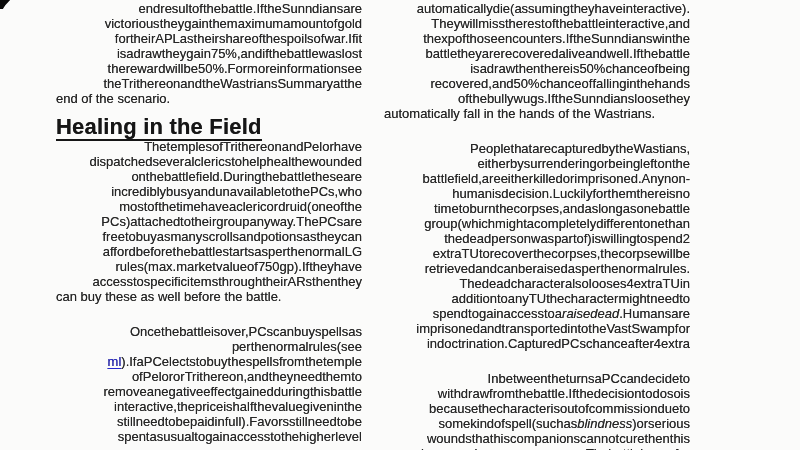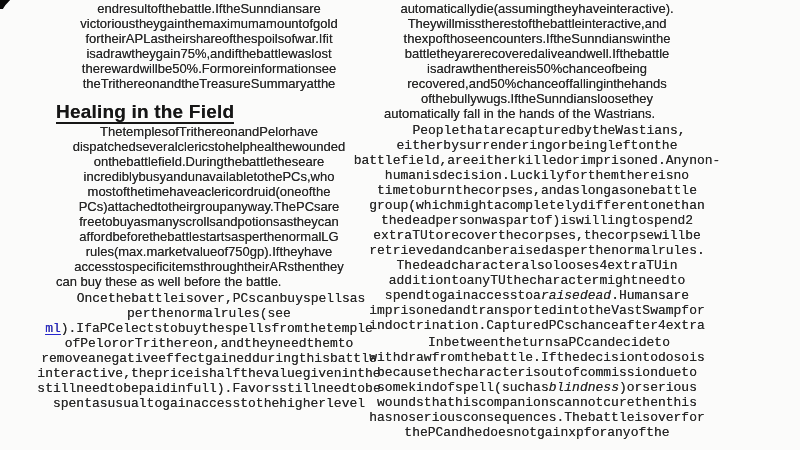--- a/index.html
+++ b/index.html
@@ -16,46 +16,47 @@
     position:absolute;left:0;top:0;width:11px;height:9px;background:#0a0a0a;
     clip-path:polygon(0 0,92% 0,48% 58%,26% 100%,0 100%);
   }
   .col{
     position:absolute;top:1px;width:306px;
     color:var(--text);font-size:13px;line-height:15px;
     text-shadow:0 0 .6px rgba(38,38,38,.75);
   }
   .col-left{left:56px;}
   .col-right{left:384px;}
-  .para + .para{margin-top:2px;font-family:Liberation Mono, monospace;}
-  .line{display:flex;justify-content:center;height:15px;white-space:pre;}
+  .para + .para{margin-top:20px;}
+  .line{display:flex;justify-content:flex-end;height:15px;white-space:pre;}
   .line.last{display:block;}
   .line.indent{padding-left:24px;}
   .w{display:inline-block;white-space:pre;}
   .i{font-style:italic;}
   .a{color:var(--link);text-decoration:underline;text-underline-offset:2px;}
   .heading{
-    margin:11px 0 2px 0;line-height:20px;font-size:19px;font-weight:bold;
+    margin:11px 0 2px 0;line-height:20px;font-size:22px;font-weight:bold;
     color:var(--heading);letter-spacing:.2px;
   }
   .heading span{border-bottom:2.5px solid var(--heading);}
 </style>
 </head>
 <body>
 
 <div class="page">
   <div class="artifact"></div>
   <div class="col col-left">
       <div class="para">
         <div class="line"><span class="w"><span>end</span></span><span class="w"><span>result</span></span><span class="w"><span>of</span></span><span class="w"><span>the</span></span><span class="w"><span>battle.</span></span><span class="w"><span>If</span></span><span class="w"><span>the</span></span><span class="w"><span>Sunndians</span></span><span class="w"><span>are</span></span></div>
         <div class="line"><span class="w"><span>victorious</span></span><span class="w"><span>they</span></span><span class="w"><span>gain</span></span><span class="w"><span>the</span></span><span class="w"><span>maximum</span></span><span class="w"><span>amount</span></span><span class="w"><span>of</span></span><span class="w"><span>gold</span></span></div>
         <div class="line"><span class="w"><span>for</span></span><span class="w"><span>their</span></span><span class="w"><span>APL</span></span><span class="w"><span>as</span></span><span class="w"><span>their</span></span><span class="w"><span>share</span></span><span class="w"><span>of</span></span><span class="w"><span>the</span></span><span class="w"><span>spoils</span></span><span class="w"><span>of</span></span><span class="w"><span>war.</span></span><span class="w"><span>If</span></span><span class="w"><span>it</span></span></div>
         <div class="line"><span class="w"><span>is</span></span><span class="w"><span>a</span></span><span class="w"><span>draw</span></span><span class="w"><span>they</span></span><span class="w"><span>gain</span></span><span class="w"><span>75%,</span></span><span class="w"><span>and</span></span><span class="w"><span>if</span></span><span class="w"><span>the</span></span><span class="w"><span>battle</span></span><span class="w"><span>was</span></span><span class="w"><span>lost</span></span></div>
         <div class="line"><span class="w"><span>the</span></span><span class="w"><span>reward</span></span><span class="w"><span>will</span></span><span class="w"><span>be</span></span><span class="w"><span>50%.</span></span><span class="w"><span>For</span></span><span class="w"><span>more</span></span><span class="w"><span>information</span></span><span class="w"><span>see</span></span></div>
-        <div class="line"><span class="w"><span>the</span></span><span class="w"><span>Trithereon</span></span><span class="w"><span>and</span></span><span class="w"><span>the</span></span><span class="w"><span>Treasure</span></span><span class="w"><span>Summary</span></span><span class="w"><span>at</span></span><span class="w"><span>the</span></span></div>
+        <div class="line"><span class="w"><span>the</span></span><span class="w"><span>Trithereon</span></span><span class="w"><span>and</span></span><span class="w"><span>the</span></span><span class="w"><span>Wastrians</span></span><span class="w"><span>Summary</span></span><span class="w"><span>at</span></span><span class="w"><span>the</span></span></div>
+        <div class="line last"><span>end of the scenario.</span></div>
       </div>
       <div class="heading"><span>Healing in the Field</span></div>
       <div class="para">
         <div class="line"><span class="w"><span>The</span></span><span class="w"><span>temples</span></span><span class="w"><span>of</span></span><span class="w"><span>Trithereon</span></span><span class="w"><span>and</span></span><span class="w"><span>Pelor</span></span><span class="w"><span>have</span></span></div>
         <div class="line"><span class="w"><span>dispatched</span></span><span class="w"><span>several</span></span><span class="w"><span>clerics</span></span><span class="w"><span>to</span></span><span class="w"><span>help</span></span><span class="w"><span>heal</span></span><span class="w"><span>the</span></span><span class="w"><span>wounded</span></span></div>
         <div class="line"><span class="w"><span>on</span></span><span class="w"><span>the</span></span><span class="w"><span>battlefield.</span></span><span class="w"><span>During</span></span><span class="w"><span>the</span></span><span class="w"><span>battle</span></span><span class="w"><span>these</span></span><span class="w"><span>are</span></span></div>
         <div class="line"><span class="w"><span>incredibly</span></span><span class="w"><span>busy</span></span><span class="w"><span>and</span></span><span class="w"><span>unavailable</span></span><span class="w"><span>to</span></span><span class="w"><span>the</span></span><span class="w"><span>PCs,</span></span><span class="w"><span>who</span></span></div>
         <div class="line"><span class="w"><span>most</span></span><span class="w"><span>of</span></span><span class="w"><span>the</span></span><span class="w"><span>time</span></span><span class="w"><span>have</span></span><span class="w"><span>a</span></span><span class="w"><span>cleric</span></span><span class="w"><span>or</span></span><span class="w"><span>druid</span></span><span class="w"><span>(one</span></span><span class="w"><span>of</span></span><span class="w"><span>the</span></span></div>
         <div class="line"><span class="w"><span>PCs)</span></span><span class="w"><span>attached</span></span><span class="w"><span>to</span></span><span class="w"><span>their</span></span><span class="w"><span>group</span></span><span class="w"><span>anyway.</span></span><span class="w"><span>The</span></span><span class="w"><span>PCs</span></span><span class="w"><span>are</span></span></div>
         <div class="line"><span class="w"><span>free</span></span><span class="w"><span>to</span></span><span class="w"><span>buy</span></span><span class="w"><span>as</span></span><span class="w"><span>many</span></span><span class="w"><span>scrolls</span></span><span class="w"><span>and</span></span><span class="w"><span>potions</span></span><span class="w"><span>as</span></span><span class="w"><span>they</span></span><span class="w"><span>can</span></span></div>

